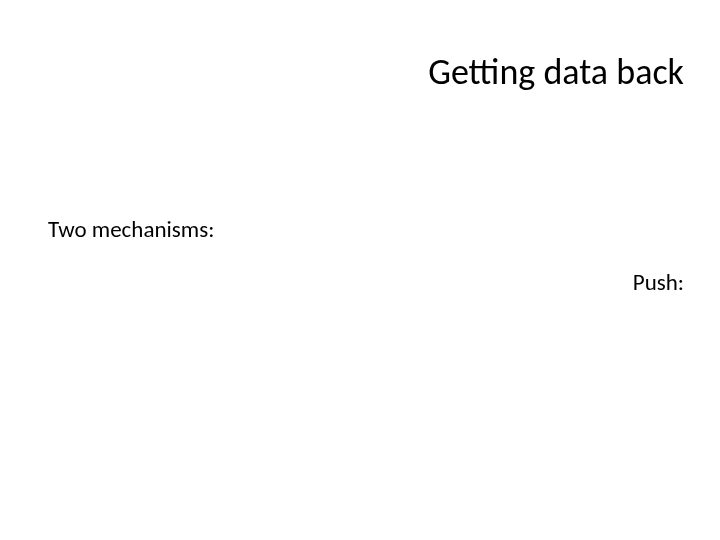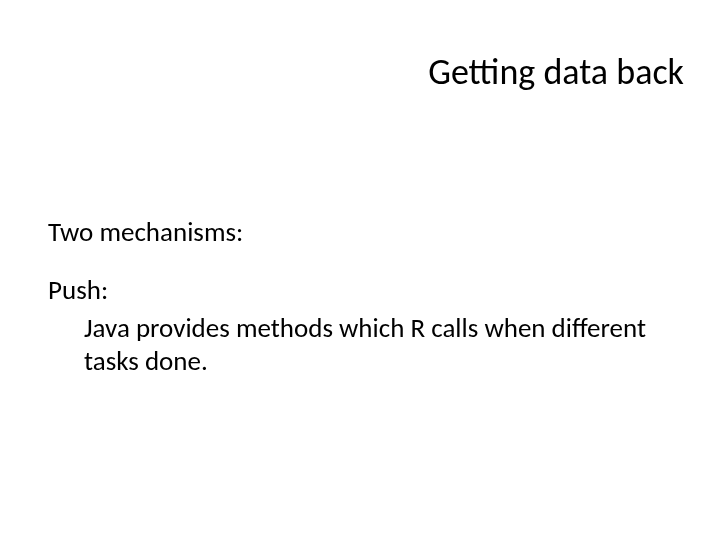--- a/index.html
+++ b/index.html
@@ -27,43 +27,43 @@
       font-size: 36px;
       font-weight: 400;
       color: #000000;
       letter-spacing: 0px;
     }
     .body-area {
       position: absolute;
       top: 195px;
       left: 28px;
       right: 40px;
-      font-size: 27px;
+      font-size: 23px;
       line-height: 1.25;
       color: #000000;
     }
     .intro {
       margin-bottom: 24px;
     }
     .section-label {
       margin-top: 0;
+      text-align: right;
     }
     .section-desc {
       padding-left: 36px;
       margin-bottom: 0;
     }
   </style>
 </head>
 <body>
 
 <div class="slide">
   <div class="title-area">
     <h1 class="title">Getting data back</h1>
   </div>
 
   <div class="body-area">
     <p class="intro">Two mechanisms:</p>
 
     <p class="section-label">Push:</p>
 
-    <p class="section-desc">Java provides methods which R calls when different tasks done.</p>
   </div>
 </div>
 
 </body></html>

